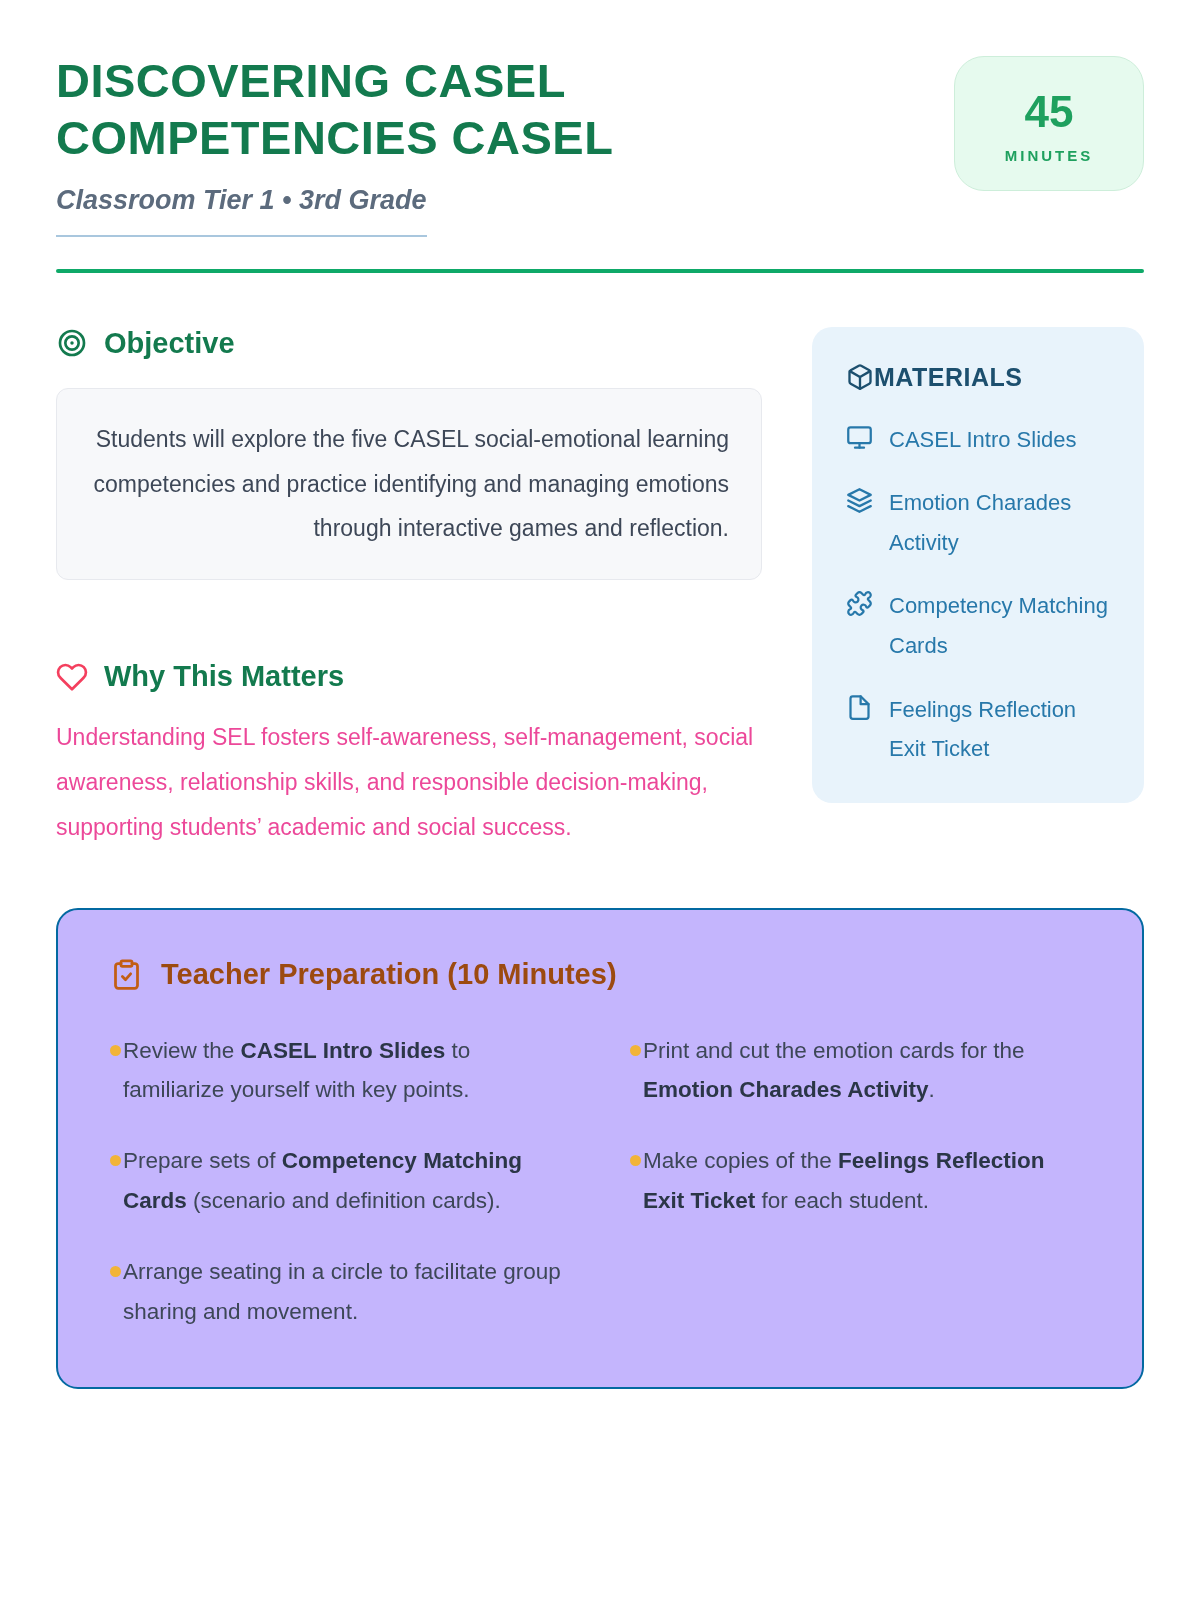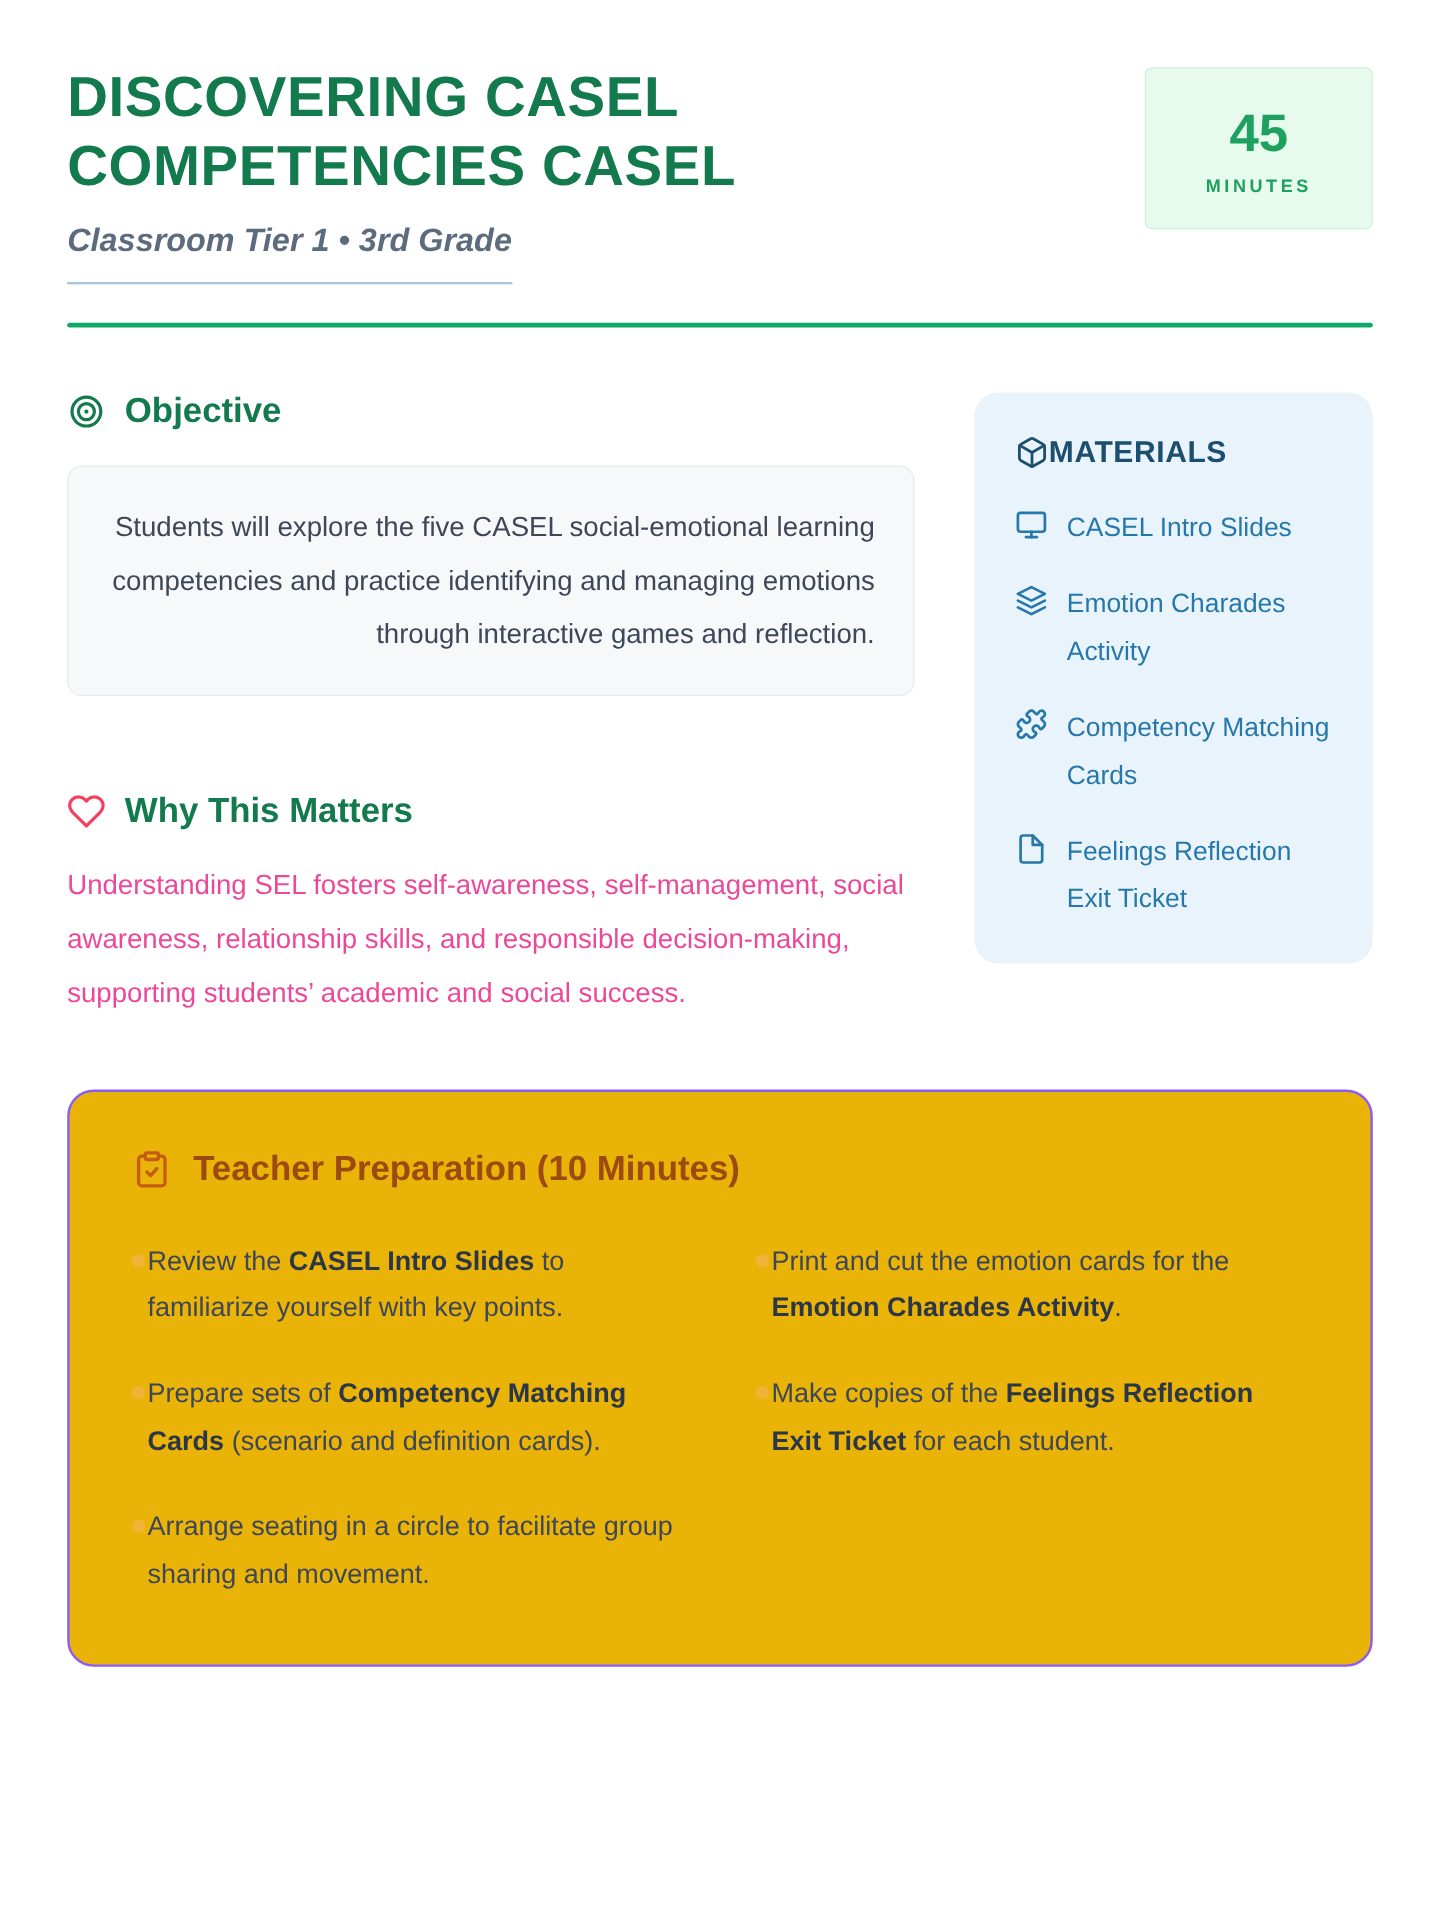--- a/index.html
+++ b/index.html
@@ -28,36 +28,36 @@
     font-style: italic;
     font-weight: 600;
     color: #5c6b7d;
     border-bottom: 2px solid #a9c7de;
     padding-bottom: 19px;
   }
   .duration-card {
     width: 190px;
     background: #e6faee;
     border: 1px solid #cdeeda;
-    border-radius: 6px;
+    border-radius: 30px;
     text-align: center;
     padding: 30px 12px 26px 12px;
     margin-top: 4px;
     flex-shrink: 0;
   }
   .duration-value { font-size: 44px; font-weight: 800; color: #1ea05e; }
   .duration-unit { margin-top: 10px; font-size: 15px; font-weight: 700; letter-spacing: 3px; color: #1ea05e; }
 
   .divider { margin-top: 32px; height: 4px; background: #0fa; background: #0ea968; border-radius: 2px; }
 
   
   .main { display: grid; grid-template-columns: 1fr 332px; column-gap: 50px; margin-top: 54px; }
 
   .section-heading {
-    display: flex; gap: 16px;
+    display: flex; align-items: center; gap: 16px;
     font-size: 29px; font-weight: 800; color: #137a4e;
   }
   .section-heading .icon { width: 32px; height: 32px; flex-shrink: 0; display: inline-flex; }
   .icon svg { width: 100%; height: 100%; }
 
   .objective-box {
     margin-top: 28px;
     background: #f7f8fa;
     border: 1px solid #e7e9ee;
     border-radius: 12px;
@@ -85,22 +85,22 @@
   .materials-heading .icon { width: 28px; height: 28px; color: #1c4f6e; flex-shrink: 0; display: inline-flex; }
   .materials-list { list-style: none; margin-top: 28px; }
   .material-item { display: flex; gap: 16px; margin-bottom: 24px; }
   .material-item:last-child { margin-bottom: 4px; }
   .material-item .icon { width: 27px; height: 27px; color: #2778aa; flex-shrink: 0; margin-top: 4px; display: inline-flex; }
   .material-label { font-size: 22px; font-weight: 500; color: #2778aa; line-height: 1.8; }
 
   
   .prep-panel {
     margin-top: 58px;
-    background: #eab308;
-    border: 2px solid #8b5cf6;
+    background: #c4b5fd;
+    border: 2px solid #0369a1;
     border-radius: 22px;
     padding: 48px 52px 24px 52px;
   }
   .prep-heading {
     display: flex; align-items: center; gap: 18px;
     font-size: 29px; font-weight: 800; color: #9c4a10;
   }
   .prep-heading .icon { width: 33px; height: 33px; color: #c25e14; flex-shrink: 0; display: inline-flex; }
   .prep-grid { display: grid; grid-template-columns: 1fr 1fr; column-gap: 60px; margin-top: 40px; align-items: start; }
   .prep-list { list-style: none; }

